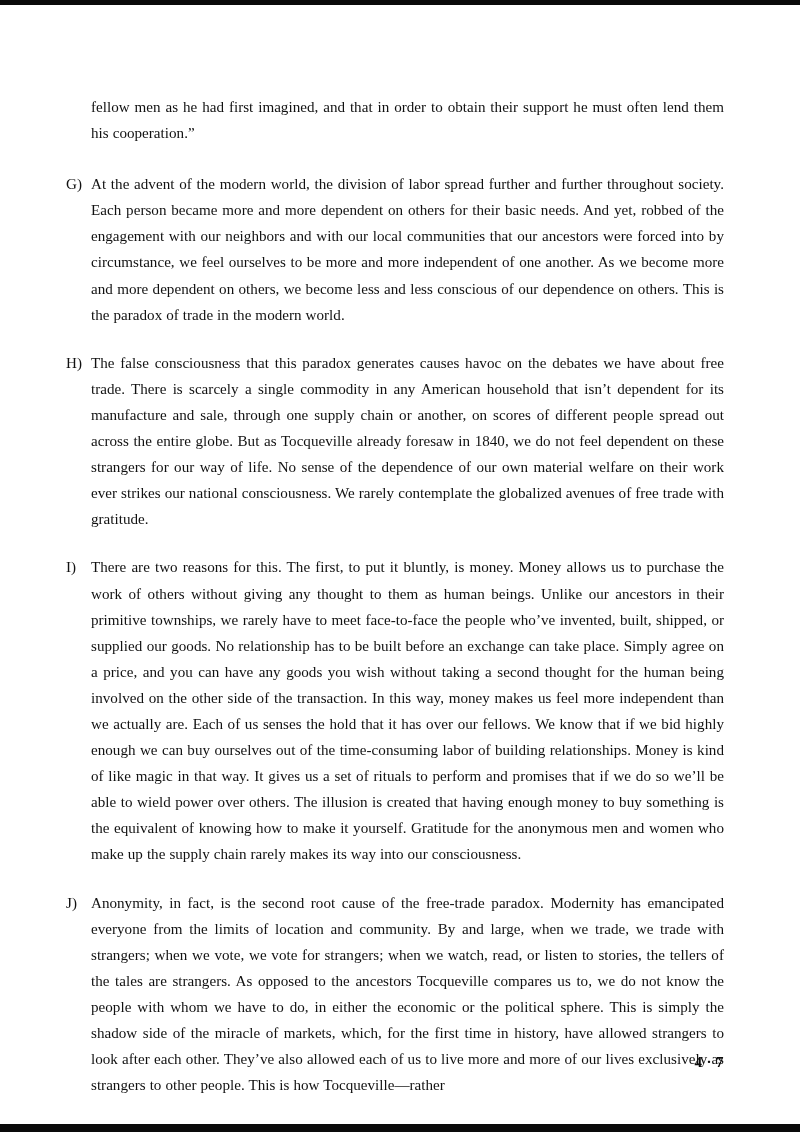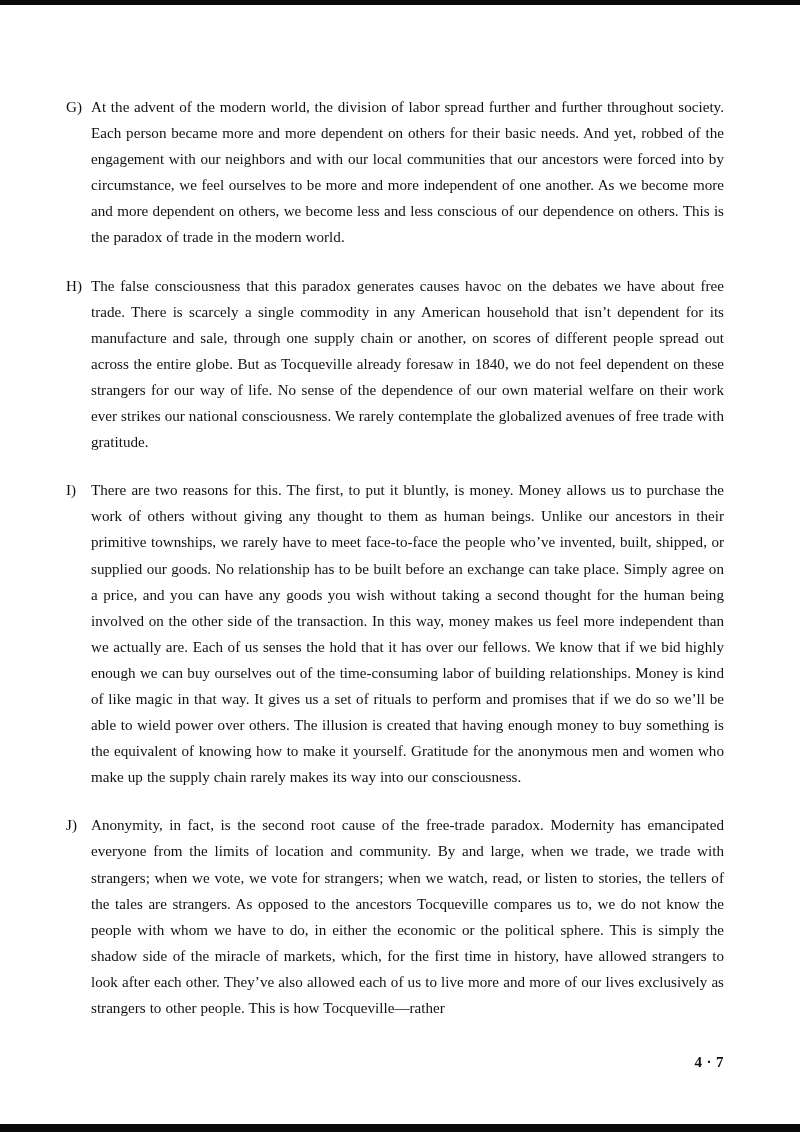--- a/index.html
+++ b/index.html
@@ -81,20 +81,23 @@
 </style>
 </head>
 <body>
 
 <div id="page">
 
   <div class="scan-band top"></div>
 
   <div id="text-column">
 
+    <p class="para continuation">
+      <span class="marker"></span><span>fellow men as he had first imagined, and that in order to obtain their support he must often lend them his cooperation.”</span>
+    </p>
 
     <p class="para">
       <span class="marker">G)</span><span>At the advent of the modern world, the division of labor spread further and further throughout society. Each person became more and more dependent on others for their basic needs. And yet, robbed of the engagement with our neighbors and with our local communities that our ancestors were forced into by circumstance, we feel ourselves to be more and more independent of one another. As we become more and more dependent on others, we become less and less conscious of our dependence on others. This is the paradox of trade in the modern world.</span>
     </p>
 
     <p class="para">
       <span class="marker">H)</span><span>The false consciousness that this paradox generates causes havoc on the debates we have about free trade. There is scarcely a single commodity in any American household that isn’t dependent for its manufacture and sale, through one supply chain or another, on scores of different people spread out across the entire globe. But as Tocqueville already foresaw in 1840, we do not feel dependent on these strangers for our way of life. No sense of the dependence of our own material welfare on their work ever strikes our national consciousness. We rarely contemplate the globalized avenues of free trade with gratitude.</span>
     </p>
 
     <p class="para">

